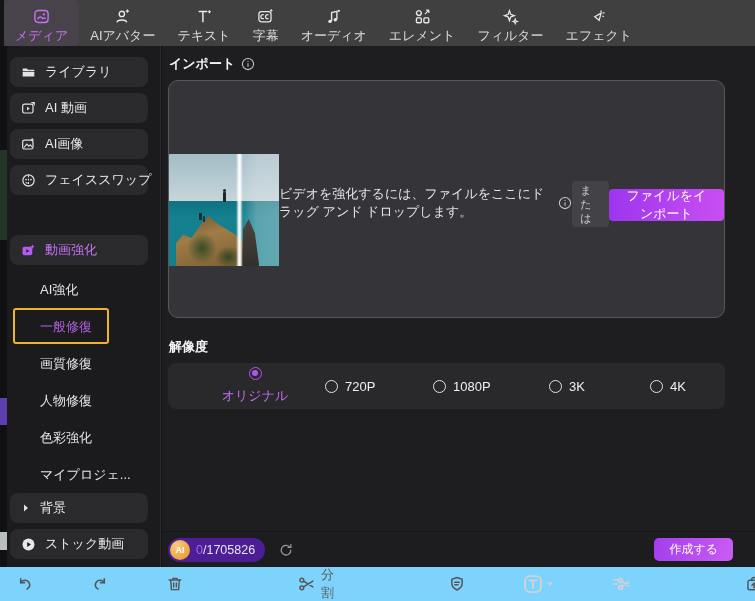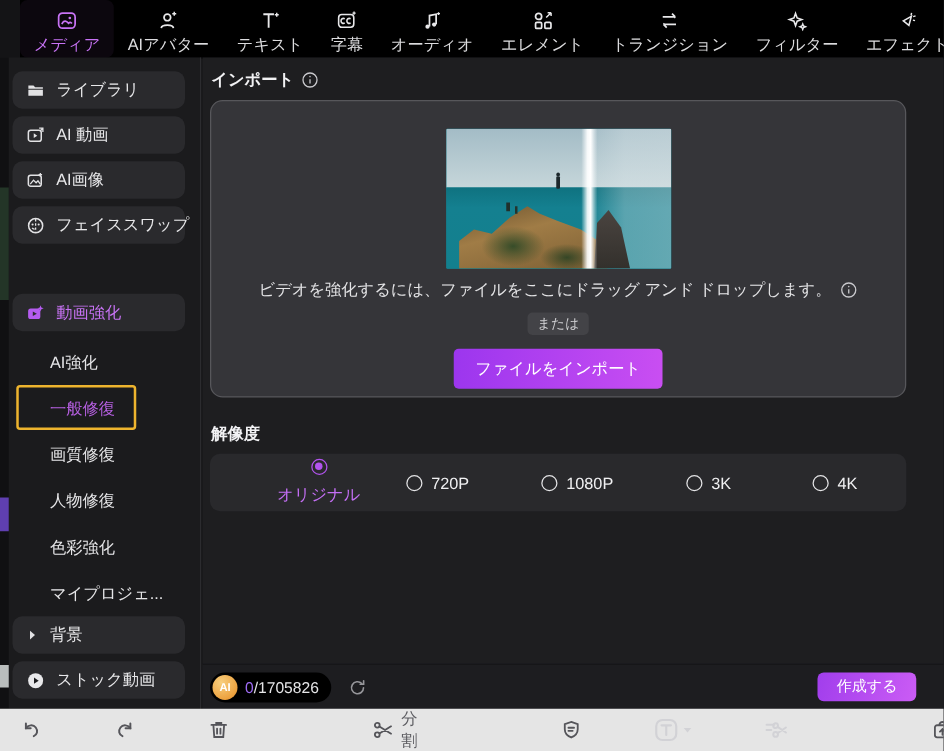--- a/index.html
+++ b/index.html
@@ -3,21 +3,21 @@
 <meta charset="utf-8">
 <style>
   html,body{margin:0;padding:0;}
   body{
     width:755px;height:601px;position:relative;overflow:hidden;
     background:#141416;font-family:"Liberation Sans","DejaVu Sans",sans-serif;
     -webkit-font-smoothing:antialiased;
   }
   
   .topbar{
-    position:absolute;top:0;left:16px;right:0;height:46px;background:#000000;
+    position:absolute;top:0;left:4px;right:0;height:46px;background:#404040;
     border-bottom:1px solid #0a0a0c;display:flex;align-items:stretch;
   }
   .tab{display:flex;flex-direction:column;align-items:center;justify-content:flex-start;
     padding:6px 11px 0 11px;color:#dcdcde;cursor:default;}
   .tab .ticon{height:20px;display:flex;align-items:center;color:#e8e8ea;}
   .tab .tlabel{font-size:13px;line-height:17px;margin-top:1px;white-space:nowrap;}
   .tab.active{background:rgba(200,120,245,0.06);border-radius:6px;}
   .tab.active .ticon,.tab.active .tlabel{color:#c873f5;}
   
   .sidebar{
@@ -41,21 +41,21 @@
     position:absolute;left:13px;top:0;width:96px;height:36px;border:2px solid #eeb42e;
     border-radius:3px;box-sizing:border-box;pointer-events:none;
   }
   
   .main{position:absolute;left:162px;top:46px;right:0;bottom:34px;background:#1e1e20;}
   .import-head{display:flex;align-items:center;gap:6px;margin:8px 0 0 7px;height:20px;}
   .import-title{font-size:13px;font-weight:bold;color:#f2f2f4;}
   .info{color:#c9c9cd;display:flex;align-items:center;}
   .dropzone{
     margin:6px 30px 0 6px;height:238px;background:#353539;border:1px solid #57575b;
-    border-radius:10px;box-sizing:border-box;display:flex;flex-direction:column;align-items:center;
+    border-radius:10px;box-sizing:border-box;display:flex;flex-direction:row;align-items:center;
   }
   
   .thumb{width:180px;height:112px;margin-top:22px;position:relative;overflow:hidden;background:#14808f;border-radius:1px;}
   .t-sky{position:absolute;left:0;right:0;top:0;height:42%;background:linear-gradient(180deg,#a3bcc6,#c6d6da);}
   .t-sea{position:absolute;left:0;right:0;top:42%;bottom:0;background:linear-gradient(180deg,#0f7280 0%,#148090 25%,#148априcolor 0);background:linear-gradient(180deg,#0f7280 0%,#148090 25%,#13808e 100%);}
   .t-haze{position:absolute;top:0;bottom:0;left:66%;right:0;background:linear-gradient(90deg,rgba(224,232,235,0.05),rgba(222,231,234,0.35) 40%,rgba(220,229,232,0.4));}
   .t-cliff{position:absolute;left:6%;bottom:0;width:66%;height:52%;
     background:linear-gradient(165deg,#6e5530 10%,#a07c46 45%,#8c6c3c 75%,#7c5e34);
     clip-path:polygon(0 100%,0 62%,10% 46%,22% 52%,34% 30%,46% 14%,54% 24%,66% 34%,82% 46%,100% 70%,100% 100%);}
   .t-green1{position:absolute;left:16%;bottom:2%;width:28%;height:28%;background:radial-gradient(ellipse,rgba(44,72,38,0.9),rgba(44,72,38,0) 70%);}
@@ -85,36 +85,36 @@
   .res-opt .radio{width:13px;height:13px;border-radius:50%;border:1.5px solid #e4e4e6;box-sizing:border-box;position:relative;}
   .res-opt.selected{color:#c46ff5;}
   .res-opt.selected .radio{border-color:#b254ee;}
   .res-opt.selected .radio::after{content:"";position:absolute;left:2px;top:2px;width:6px;height:6px;border-radius:50%;background:#b254ee;}
   .w1{width:140px;flex-direction:column;}.w2{width:108px;}.w3{width:116px;}.w4{width:101px;}
   
   .mfooter{
     position:absolute;left:0;right:0;bottom:0;height:36px;border-top:1px solid #161618;background:#1d1d20;
     display:flex;align-items:center;padding:0 22px 0 6px;box-sizing:border-box;
   }
-  .credits-pill{height:24px;background:#000000;border-radius:12px;display:flex;align-items:center;gap:6px;padding:0 10px 0 2px;}
+  .credits-pill{height:24px;background:#4c1d95;border-radius:12px;display:flex;align-items:center;gap:6px;padding:0 10px 0 2px;}
   .ai-badge{width:20px;height:20px;border-radius:50%;display:flex;align-items:center;justify-content:center;
     background:radial-gradient(circle at 35% 30%,#f8cf7e,#eda23f 70%,#d8842a);
     color:#fff;font-size:9px;font-weight:bold;}
   .credits-text{font-size:12.5px;}
   .credits-used{color:#9f6cf5;}
   .credits-total{color:#e6e6e8;}
   .refresh{margin-left:13px;color:#96969a;display:flex;align-items:center;cursor:pointer;}
   .spacer{flex:1;}
   .create-btn{
     height:23px;padding:0 15px;border:none;border-radius:5px;color:#fff;font-size:12px;
     background:linear-gradient(105deg,#a13eec,#cb5cf5);display:flex;align-items:center;cursor:pointer;font-family:inherit;
   }
   
   .toolbar{
-    position:absolute;left:0;right:0;bottom:0;height:34px;background:#e5e5e5;
+    position:absolute;left:0;right:0;bottom:0;height:34px;background:#7dd3fc;
     display:flex;align-items:center;padding-left:16px;box-sizing:border-box;z-index:4;gap:43px;
   }
   .tb-btn{display:flex;align-items:center;justify-content:center;width:24px;height:24px;margin-right:14px;color:#55555a;}
   .tb-btn.bright{color:#d2d2d6;}
   .tb-split{display:flex;align-items:center;gap:5px;margin-right:14px;color:#55555a;}
   .tb-split .split-label{font-size:13px;color:#5c5c61;}
   .tb-div{width:1px;height:16px;background:#454549;margin-right:14px;}
   .caret{margin-left:3px;display:flex;align-items:center;color:#d2d2d6;}
   svg{display:block;}
 </style>
@@ -175,29 +175,20 @@
   <div class="tab">
     <span class="ticon">
       <svg width="17" height="17" viewBox="0 0 16 16" fill="none" stroke="currentColor" stroke-width="1.3">
           <circle cx="4.6" cy="4.8" r="2.3"></circle>
           <rect x="2.3" y="9.3" width="4.6" height="4.6" rx="1"></rect>
           <rect x="9.3" y="9.3" width="4.6" height="4.6" rx="1"></rect>
           <path d="M10.3 5.7L14 2M14 2h-2.6M14 2v2.6" stroke-width="1.1"></path>
         </svg>
     </span>
     <span class="tlabel">エレメント</span>
-  </div>
-  <div class="tab">
-    <span class="ticon">
-      <svg width="17" height="17" viewBox="0 0 16 16" fill="none" stroke="currentColor" stroke-width="1.3">
-          <path d="M3 5.2h9.4M12.4 5.2l-2.4-2.4M12.4 5.2l-.8.8"></path>
-          <path d="M13 10.8H3.6M3.6 10.8L6 13.2M3.6 10.8l.8-.8"></path>
-        </svg>
-    </span>
-    <span class="tlabel">トランジション</span>
   </div>
   <div class="tab">
     <span class="ticon">
       <svg width="17" height="17" viewBox="0 0 16 16" fill="none" stroke="currentColor" stroke-width="1.2">
           <path d="M7 2.6l1.2 3.4 3.4 1.2-3.4 1.2L7 11.8 5.8 8.4 2.4 7.2l3.4-1.2z"></path>
           <path d="M12.4 10.4l.6 1.6 1.6.6-1.6.6-.6 1.6-.6-1.6-1.6-.6 1.6-.6z" stroke-width="1"></path>
         </svg>
     </span>
     <span class="tlabel">フィルター</span>
   </div>

